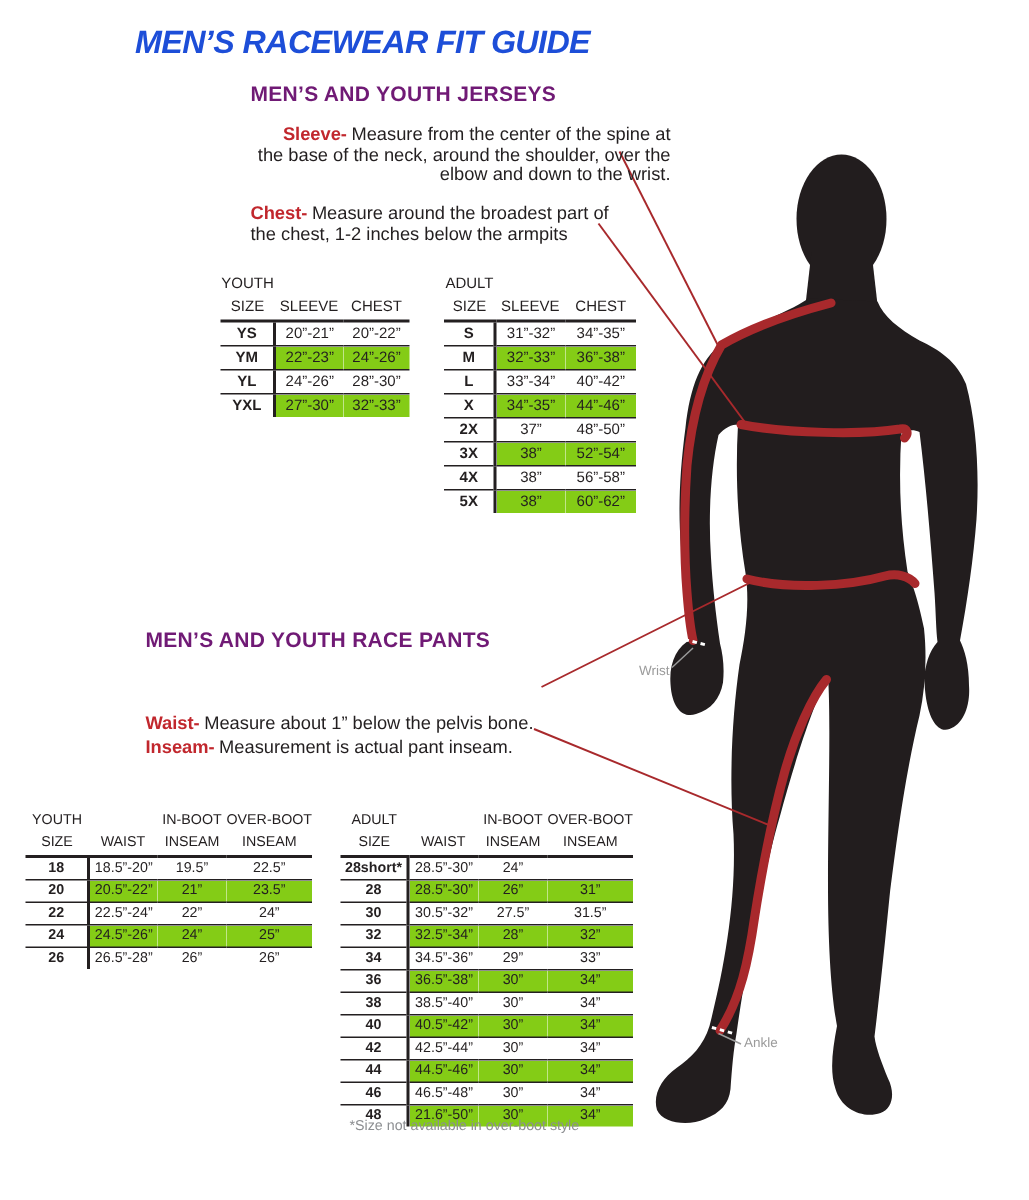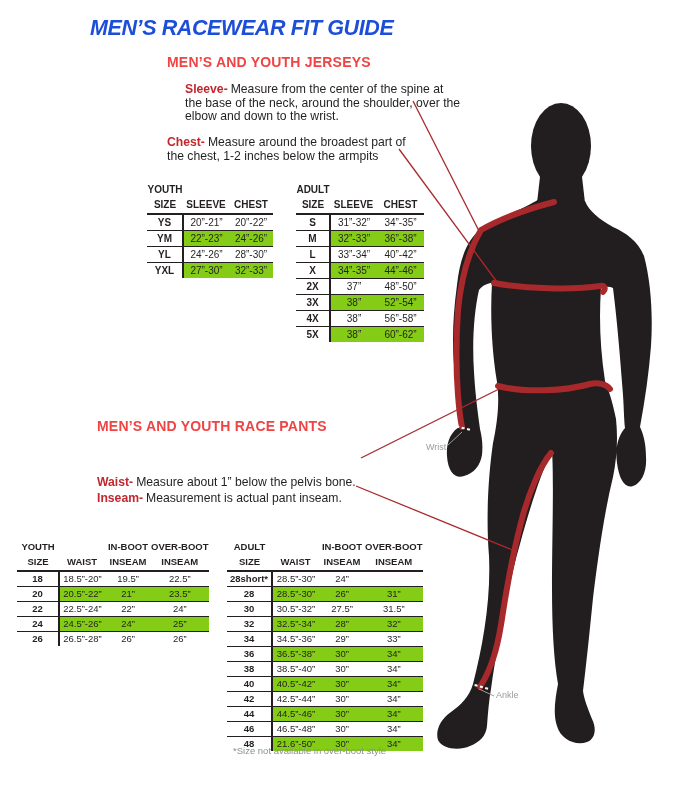--- a/index.html
+++ b/index.html
@@ -9,38 +9,38 @@
   }
   .figure-svg { position:absolute; left:0; top:0; width:686px; height:800px; }
 
   .title {
     position:absolute; left:90px; top:16px; margin:0;
     font-size:21.5px; font-weight:bold; font-style:italic;
     letter-spacing:-0.4px; white-space:nowrap; color:#1d4ed8;
   }
   .sec-heading {
     position:absolute; margin:0; font-size:14px; font-weight:bold;
-    letter-spacing:0.2px; white-space:nowrap; color:#ef4444;
+    letter-spacing:0.2px; white-space:nowrap; color:#701a75;
   }
   #jerseys-heading { left:167px; top:54px; }
   #pants-heading   { left:97px;  top:418px; }
 
   .para { position:absolute; margin:0; font-size:12.2px; line-height:13.5px; color:#231f20; }
-  #sleeve-para { left:185px; top:83px;  width:276px; }
+  #sleeve-para { left:171px; top:83px;  width:276px;text-align:right; }
   #chest-para  { left:167px; top:136px; width:248px; }
   #waist-para  { left:97px;  top:476px; white-space:nowrap; }
   #inseam-para { left:97px;  top:492px; white-space:nowrap; }
   .term { color:#c1272d; font-weight:bold; margin-right:3px; }
 
   table.size-table { position:absolute; border-collapse:collapse; table-layout:fixed; }
   .size-table th, .size-table td {
     padding:0; text-align:center; vertical-align:middle;
     font-size:10px; line-height:1; height:15px; overflow:hidden; white-space:nowrap;
   }
-  .size-table thead th { font-weight:bold; }
+  .size-table thead th { font-weight:normal; }
   .size-table thead tr:first-child th { height:13px; vertical-align:bottom; padding-bottom:2px; }
   .size-table thead tr:last-child th  { height:16px; border-bottom:2px solid #231f20; }
   .size-table tbody td:first-child { font-weight:bold; border-right:2px solid #231f20; }
   .size-table tbody tr + tr td { border-top:1.5px solid #231f20; }
   .size-table tbody tr.shade td:not(:first-child) { background:#84cc16; }
 
   #youth-jersey-table { left:147px; top:182px; }
   #adult-jersey-table { left:296px; top:182px; }
   #youth-pants-table  { left:17px;  top:537px; }
   #adult-pants-table  { left:227px; top:537px; }

